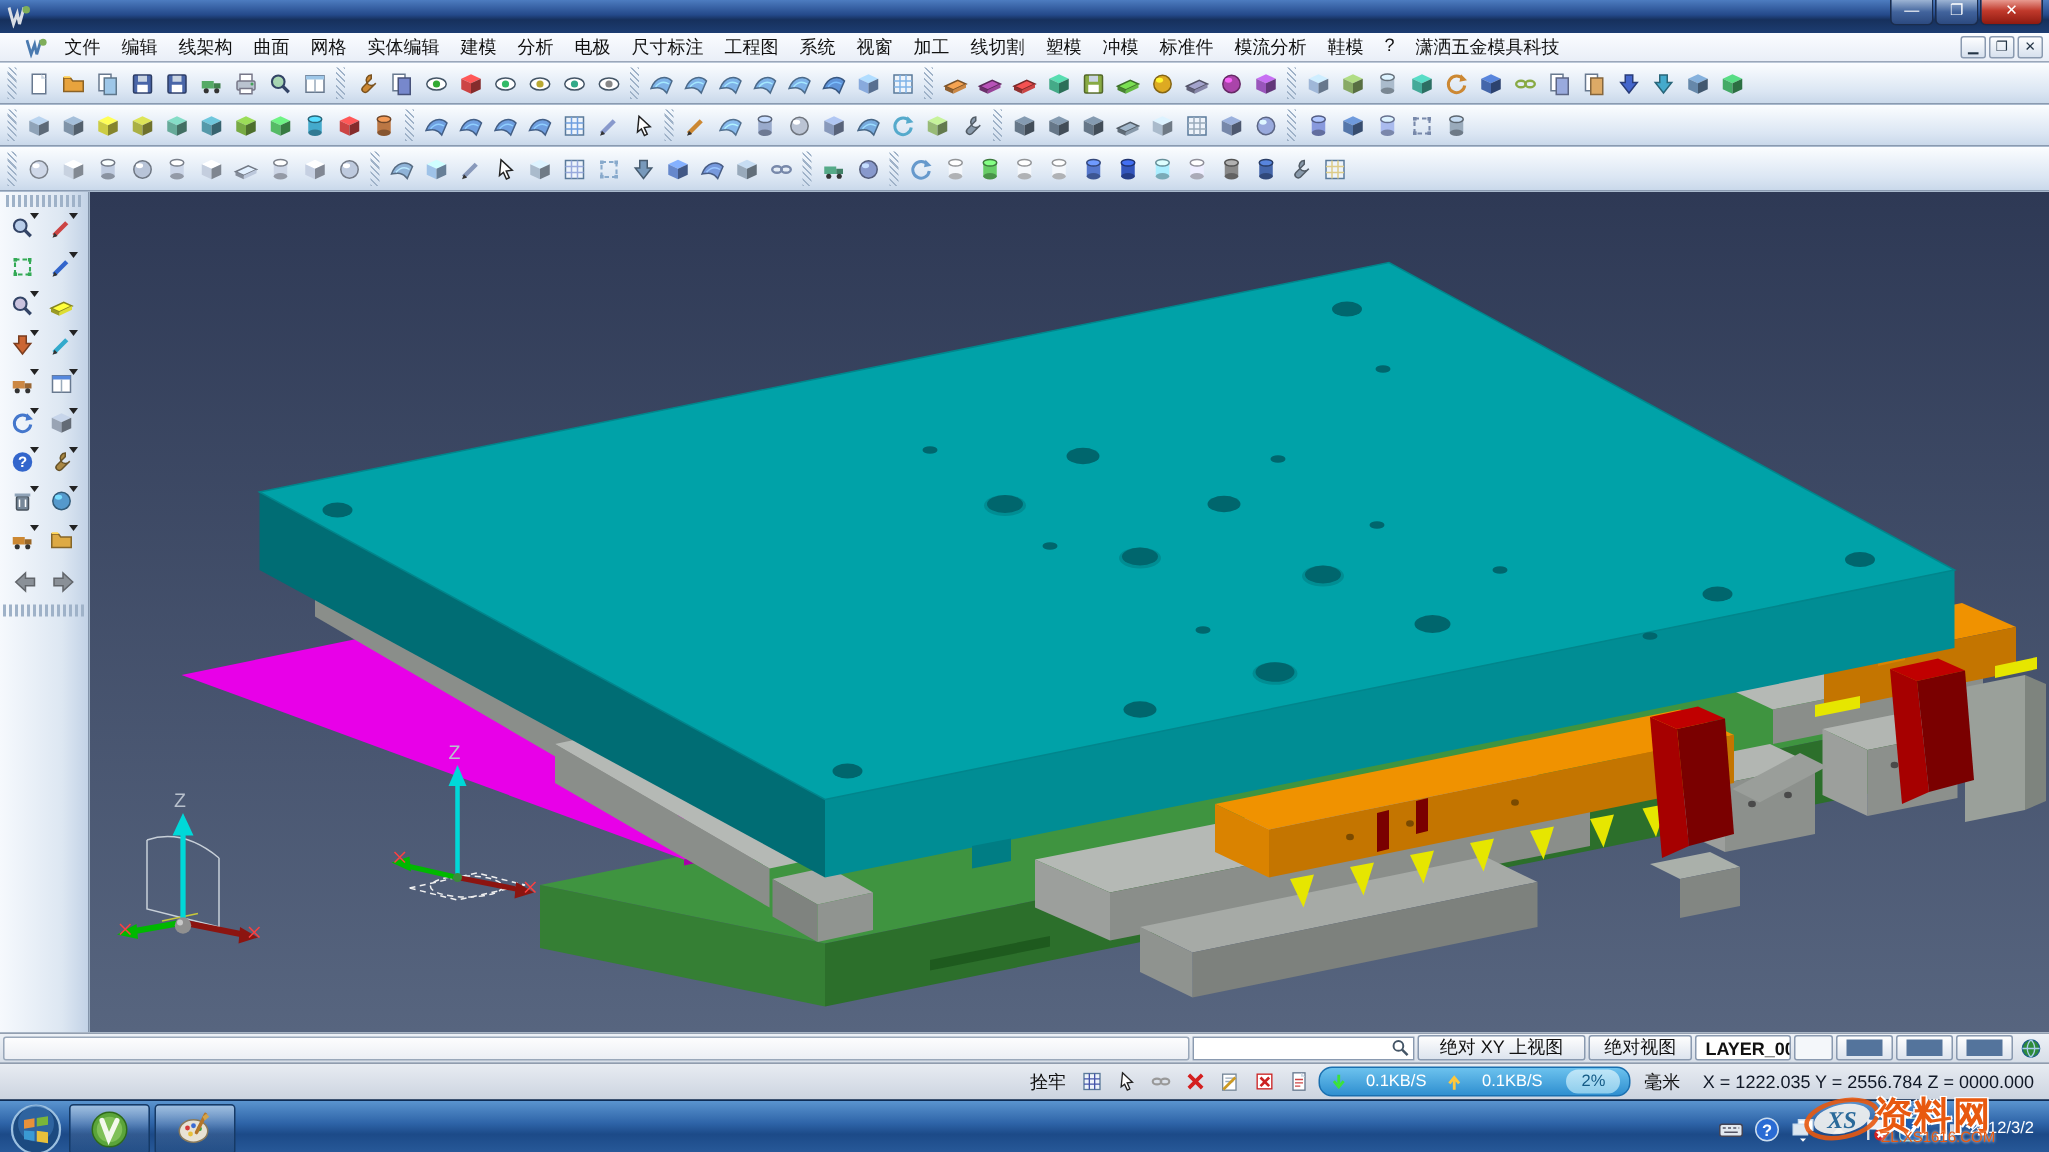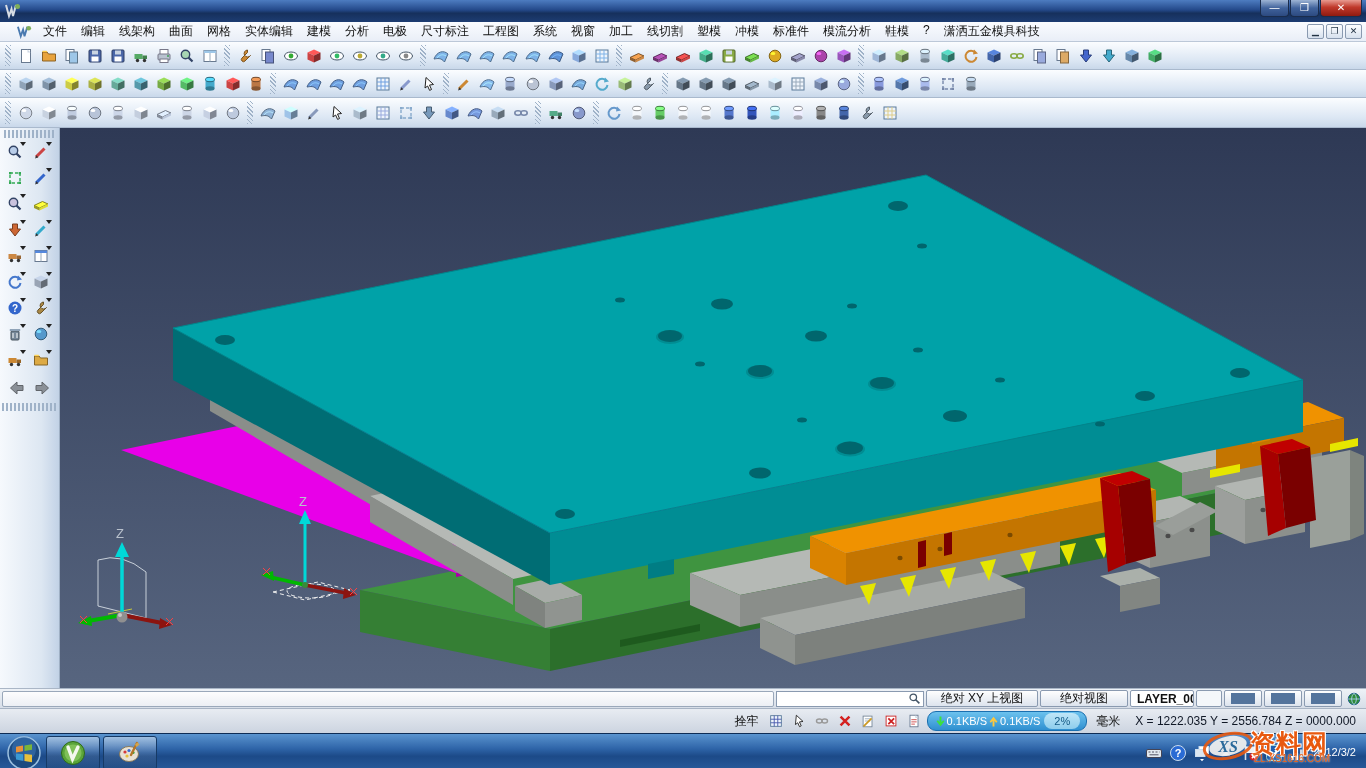--- a/index.html
+++ b/index.html
@@ -71,21 +71,21 @@
   .swatch i { display:block; width:30px; height:11px; }
 
   
   .statusrow { height:22px; display:flex; align-items:center;
     background:linear-gradient(#e8ecf2,#ccd4e0); border-top:1px solid #a8b4c4; padding:12px 4px; gap:3px; }
   .statusrow .spacer { flex:1; }
   .stat-label { padding:0 4px; color:#111; }
   .stat-ico { width:20px; height:20px; display:flex; align-items:center; justify-content:center; cursor:pointer; }
   .stat-ico svg { width:16px; height:16px; }
   .net-panel { height:20px; display:flex; align-items:center; border:1px solid #1a6faf; border-radius:9px;
-    background:linear-gradient(#6cc2ee,#2f8fd0); color:#fff; padding:0 6px; gap:0; font-size:11px; }
+    background:linear-gradient(#6cc2ee,#2f8fd0); color:#fff; padding:0 6px; gap:12px; font-size:11px; }
   .net-panel svg { width:13px; height:13px; }
   .net-pct { background:linear-gradient(#bfe6f8,#8ecdec); color:#135a86; border-radius:8px;
     padding:0 10px; height:16px; line-height:16px; margin-left:4px; }
   .units { padding:0 6px; color:#111; }
   .coords { padding:0 6px; color:#101826; white-space:nowrap; }
 
   
   .taskbar { height:38px; display:flex; align-items:center; position:relative;
     background:linear-gradient(#5a94cf,#2e64a8 40%,#1c4a88 60%,#2a5c9c);
     border-top:1px solid #0e2c55; padding-left:2px; }
@@ -1346,21 +1346,21 @@
 <div class="promptrow">
   <div class="cmd-field"></div>
   <div class="searchbox">
     <input placeholder="" style="">
     <svg viewBox="0 0 16 16">
       <circle cx="6.5" cy="6.5" r="4" fill="none" stroke="#456" stroke-width="1.6"></circle>
       <line x1="9.5" y1="9.5" x2="14" y2="14" stroke="#456" stroke-width="2"></line>
     </svg>
   </div>
   <div class="mini-btn" style="width:112px">绝对 XY 上视图</div>
-  <div class="mini-btn" style="width:88px">绝对视图</div>
+  <div class="mini-btn" style="width:69px">绝对视图</div>
   <div class="mini-btn layer-box">LAYER_00</div>
   <div class="mini-btn blank-box"></div>
   <div class="mini-btn swatch">
       <i style="background: rgb(84, 116, 156);"></i>
     </div>
   <div class="mini-btn swatch">
       <i style="background: rgb(84, 116, 156);"></i>
     </div>
   <div class="mini-btn swatch">
       <i style="background: rgb(84, 116, 156);"></i>

